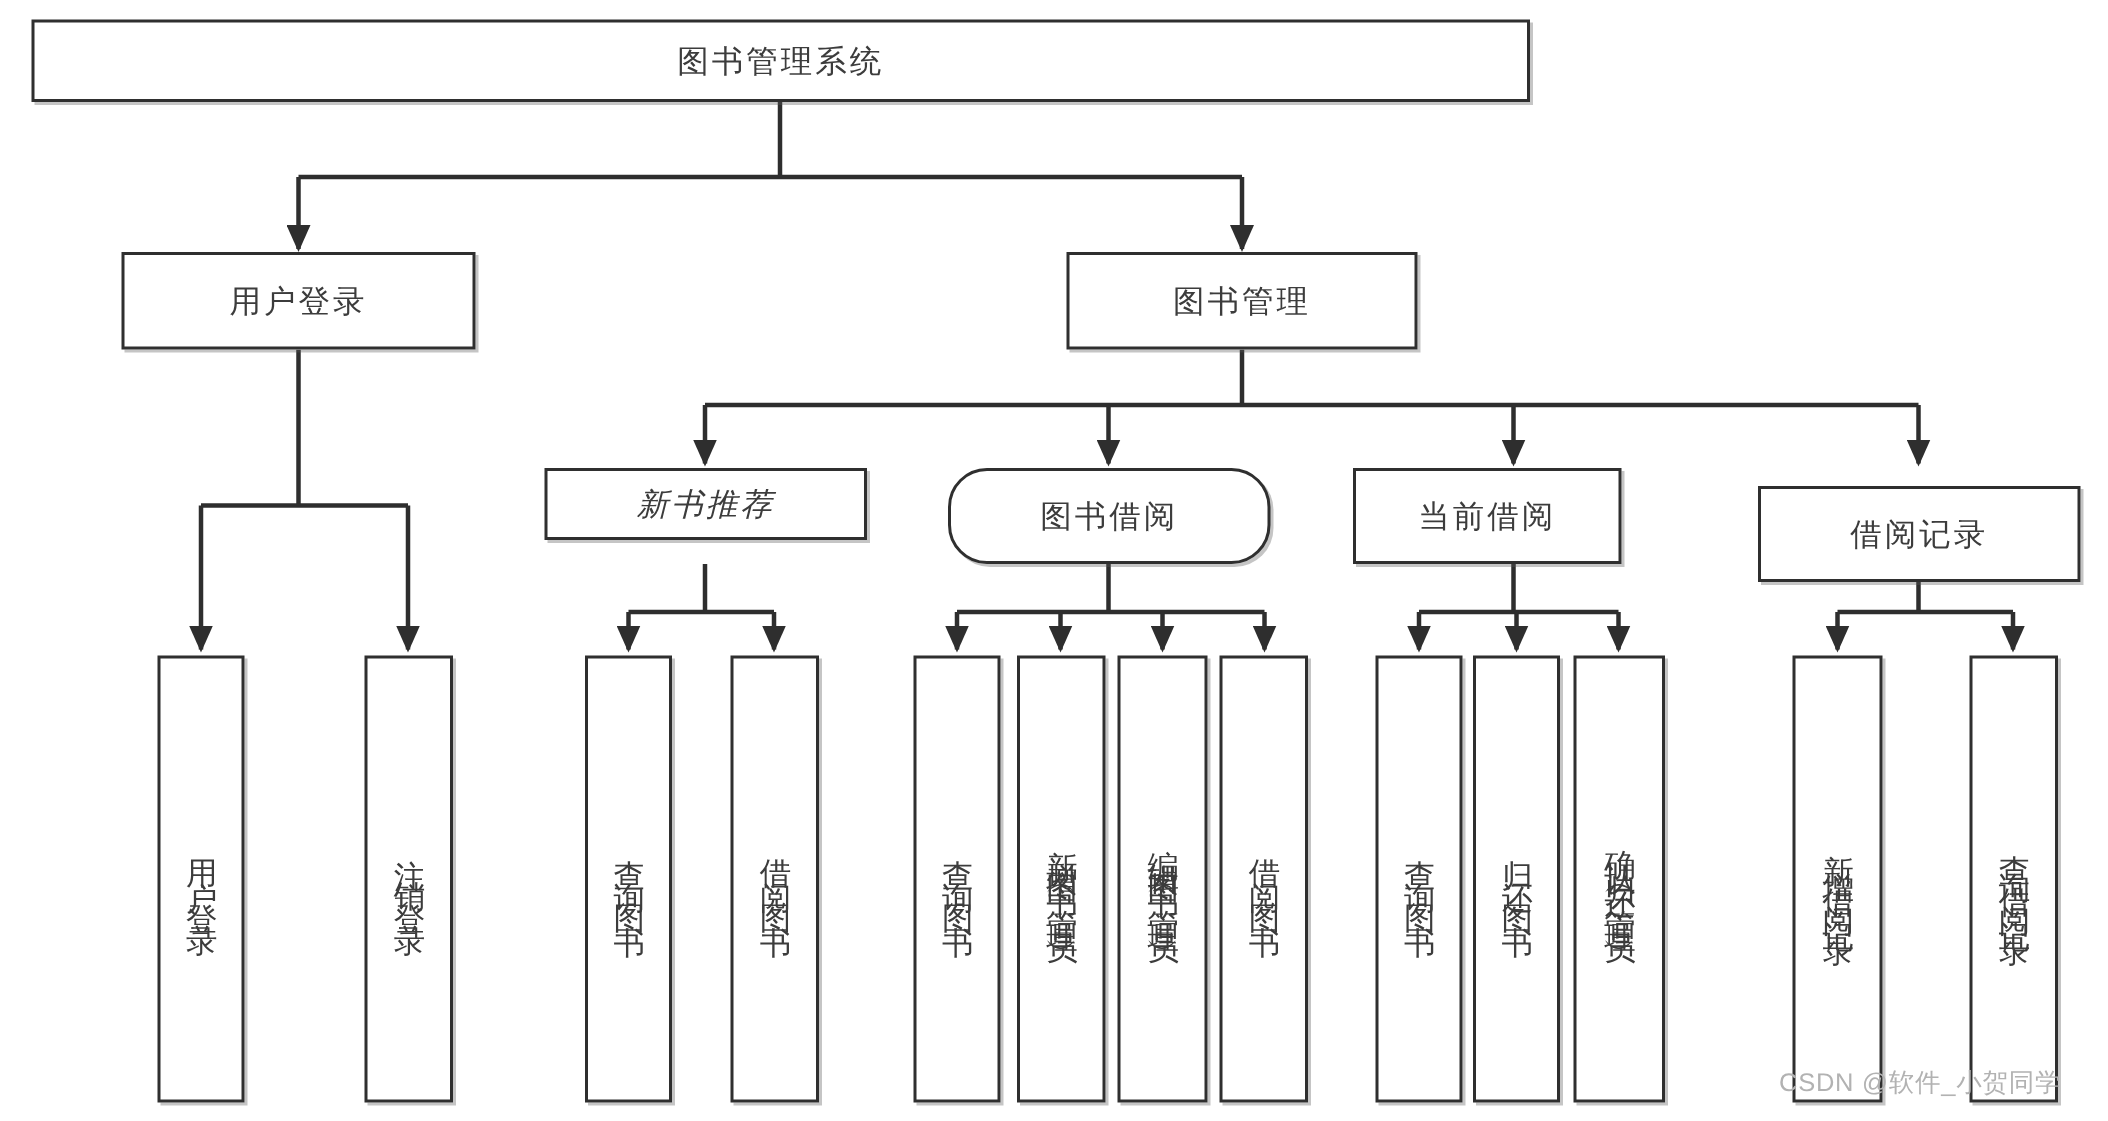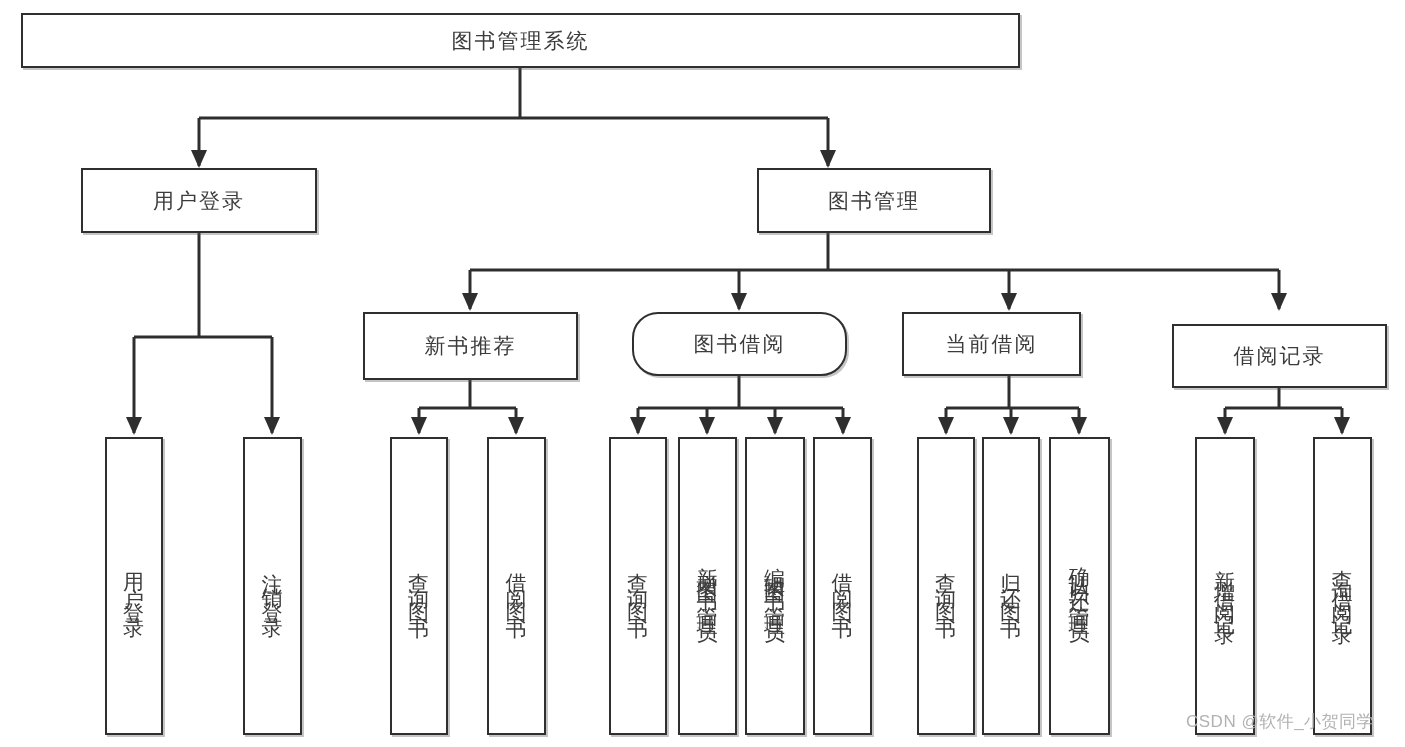--- a/index.html
+++ b/index.html
@@ -107,23 +107,23 @@
       <path d="M1011 408 V433" marker-end="url(#ah)"></path>
       <path d="M1079 408 V433" marker-end="url(#ah)"></path>
       <path d="M1225 408 V433" marker-end="url(#ah)"></path>
       <path d="M1342 408 V433" marker-end="url(#ah)"></path>
     </g>
   </svg>
 
   <div class="box h" style="left:21px; top:13px; width:999px; height:55px;">图书管理系统</div>
 
   <div class="box h" style="left:81px; top:168px; width:236px; height:65px;">用户登录</div>
-  <div class="box h" style="left:711px; top:168px; width:234px; height:65px;margin-left:46px;">图书管理</div>
+  <div class="box h" style="left:711px; top:168px; width:234px; height:65px;">图书管理</div>
 
-  <div class="box h" style="left:363px; top:312px; width:215px; height:68px;">新书推荐</div>
+  <div class="box h" style="left:363px; top:312px; width:215px; height:48px;font-style:italic;">新书推荐</div>
   <div class="box h" style="left:632px; top:312px; width:215px; height:64px;border-radius:26px;">图书借阅</div>
   <div class="box h" style="left:902px; top:312px; width:179px; height:64px;">当前借阅</div>
   <div class="box h" style="left:1172px; top:324px; width:215px; height:64px;">借阅记录</div>
 
   <div class="box v v4" style="left:105px; top:437px; width:58px; height:298px;">用户登录</div>
   <div class="box v v4" style="left:243px; top:437px; width:59px; height:298px;">注销登录</div>
 
   <div class="box v v4" style="left:390px; top:437px; width:58px; height:298px;">查询图书</div>
   <div class="box v v4" style="left:487px; top:437px; width:59px; height:298px;">借阅图书</div>
 

